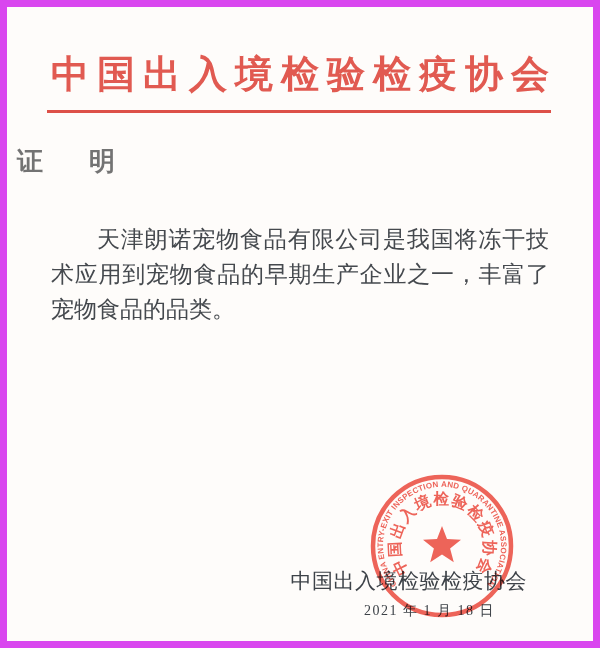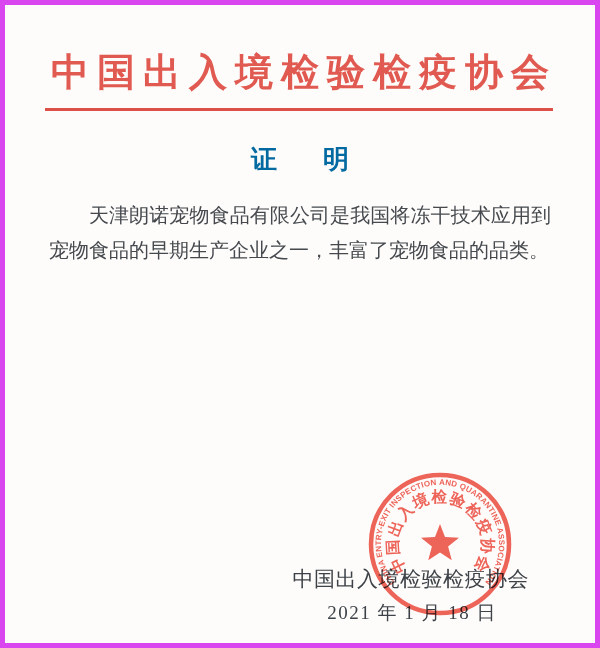--- a/index.html
+++ b/index.html
@@ -6,21 +6,21 @@
     margin: 0;
     padding: 0;
     background: #ffffff;
     font-family: "Liberation Serif", serif;
   }
   .page {
     position: relative;
     width: 600px;
     height: 648px;
     box-sizing: border-box;
-    border: 5px solid #d946ef;
+    border: 7px solid #d946ef;
     background: #fefcfa;
     overflow: hidden;
   }
   
   .org-name {
     position: absolute;
     top: 45px;
     left: 0;
     width: 100%;
     text-align: center;
@@ -40,35 +40,34 @@
     height: 3px;
     background: #dd5048;
   }
   
   .doc-title {
     position: absolute;
     top: 138px;
     left: 0;
     width: 100%;
     margin: 0;
-    text-align: center;
     font-size: 26px;
     line-height: 34px;
     font-weight: 700;
-    color: #0369a1;
+    color: #737373;
     letter-spacing: 10px;
     text-indent: 10px;
   }
   
   .doc-body {
     position: absolute;
-    top: 193px;
+    top: 215px;
     left: 44px;
     right: 44px;
-    font-size: 20px;
+    font-size: 23px;
     line-height: 35px;
     color: #45494e;
     text-align: justify;
   }
   .doc-body p {
     margin: 0;
     text-indent: 2em;
   }
   
   .sig-org {
@@ -77,21 +76,21 @@
     right: 66px;
     font-size: 21px;
     letter-spacing: 0.5px;
     color: #3d4248;
     white-space: nowrap;
   }
   .sig-date {
     position: absolute;
     top: 595px;
     right: 98px;
-    font-size: 19px;
+    font-size: 14px;
     letter-spacing: 1.5px;
     color: #3d4248;
     white-space: nowrap;
   }
   
   .stamp {
     position: absolute;
     left: 362px;
     top: 466px;
     width: 146px;

